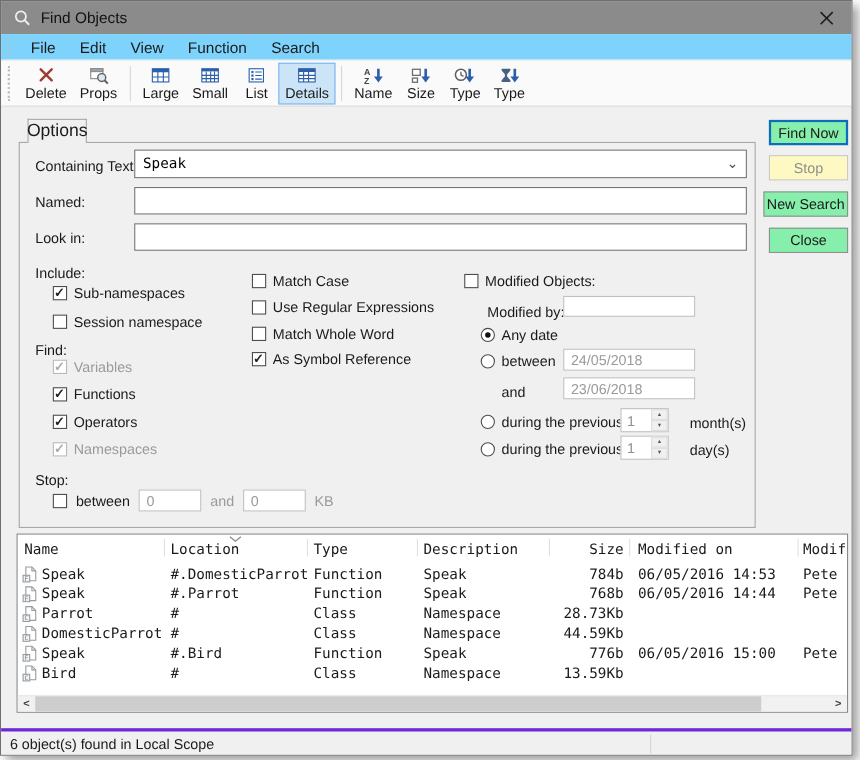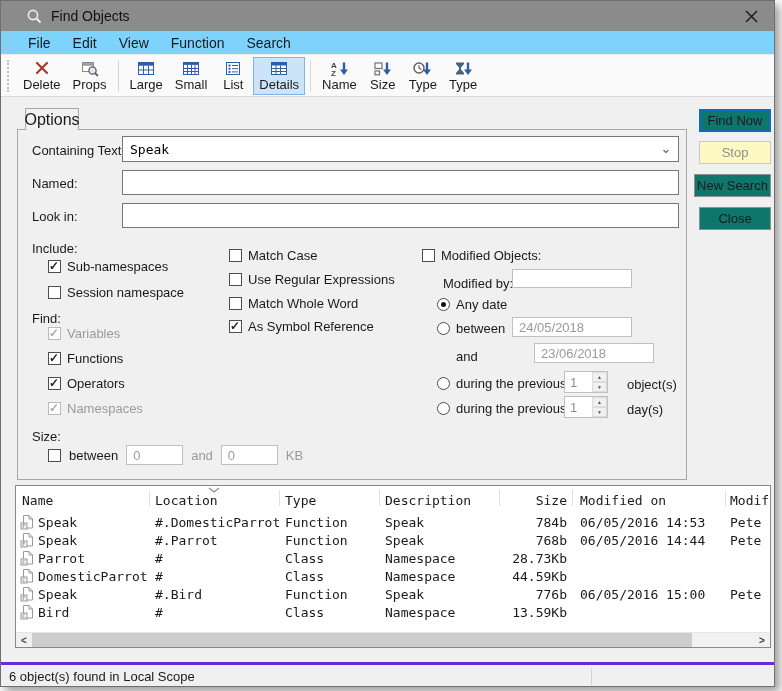--- a/index.html
+++ b/index.html
@@ -4,21 +4,21 @@
 <style>
   *{box-sizing:border-box;margin:0;padding:0}
   html,body{width:782px;height:691px;background:#ffffff;overflow:hidden}
   body{font-family:"Liberation Sans",sans-serif;position:relative;color:#1a1a1a}
 
   .window{position:absolute;left:0;top:0;width:775px;height:687px;border:1px solid #6f6f6f;
     background:#f0f0f0;box-shadow:5px 5px 9px rgba(0,0,0,.38)}
 
   
   .titlebar{position:absolute;left:0;top:0;right:0;height:30px;background:#8b8b8b;
-    display:flex;align-items:center;padding-left:25px}
+    display:flex;align-items:center;padding-left:11px}
   .titlebar .title{font-size:14px;color:#111;margin-left:8px}
   .close-btn{position:absolute;right:0;top:0;width:46px;height:30px;display:flex;align-items:center;justify-content:center;cursor:default}
 
   
   .menubar{position:absolute;left:0;top:30px;right:0;height:24px;background:#7dd3fc;
     border-bottom:1px solid #ececec;display:flex;align-items:center}
   .menu-item{font-size:14px;padding:0 11px}
   .gripper{border-left:2px dotted #bdbdbd;margin-left:6px;margin-right:8px}
   .gripper.menu{height:15px}
   .gripper.tool{height:32px}
@@ -57,21 +57,21 @@
   .dfield{position:absolute;border:1px solid #c0c0c0;background:#fff;color:#9a9a9a;font-size:13px;
     display:flex;align-items:center;padding:0 6px;overflow:hidden;white-space:nowrap}
   .size-row{position:absolute;left:30px;top:315px;display:flex;align-items:center;gap:8px;font-size:13px}
   .size-row .dfield{position:static;width:57px;height:20px;flex:none}
 
   .spin{position:absolute;width:44px;height:22px;border:1px solid #c0c0c0;background:#fff;display:flex}
   .spin .val{flex:1;color:#8f8f8f;font-size:13px;padding:3px 0 0 5px}
   .spin .sbtns{width:15px;display:flex;flex-direction:column}
   .spin .sbtn{flex:1;background:#f0f0f0;border:1px solid #dcdcdc;display:flex;align-items:center;justify-content:center;font-size:5px;color:#555}
 
-  .abtn{position:absolute;width:72px;height:23px;border:1px solid #8f8f8f;background:#0f766e;
+  .abtn{position:absolute;width:72px;height:23px;border:1px solid #8f8f8f;background:#86efac;
     font-size:13px;display:flex;align-items:center;justify-content:center}
   .abtn.default{border:2px solid #0f6cbd}
   .abtn.disabled{background:#fef9c3;border-color:#c9c9c9;color:#8f8f8f}
 
   
   .results{position:absolute;left:14px;top:387px;width:756px;height:163px;background:#fff;
     border:1px solid #83898f;font-family:"DejaVu Sans Mono",monospace;font-size:13px;overflow:hidden}
   .hcell{position:absolute;top:7px;white-space:pre;overflow:hidden}
   .hsep{position:absolute;top:4px;height:16px;border-left:1px solid #e0e0e0}
   .sortchev{position:absolute;left:192px;top:1px}
@@ -278,21 +278,21 @@
       </label>
       <label class="check-row" style="left:30px;top:246px">
         <span class="cb checked"></span>
         <span>Operators</span>
       </label>
       <label class="check-row disabled" style="left:30px;top:271px">
         <span class="cb checked"></span>
         <span>Namespaces</span>
       </label>
 
-      <span class="flabel" style="left:14px;top:299px">Size:</span>
+      <span class="flabel" style="left:14px;top:299px">Stop:</span>
       <div class="size-row">
         <span class="cb"></span>
         <span>between</span>
         <span class="dfield">0</span>
         <span class="gray">and</span>
         <span class="dfield">0</span>
         <span class="gray">KB</span>
       </div>
 
       <label class="check-row" style="left:211px;top:118px">
@@ -325,34 +325,34 @@
         <span>Any date</span>
       </label>
 
       <label class="check-row" style="left:419px;top:191px">
         <span class="radio"></span>
         <span>between</span>
       </label>
       <span class="dfield" style="left:494px;top:187px;width:120px;height:20px">24/05/2018</span>
 
       <span class="flabel" style="left:438px;top:219px">and</span>
-      <span class="dfield" style="left:516px;top:213px;width:120px;height:20px">23/06/2018</span>
+      <span class="dfield" style="left:494px;top:213px;width:120px;height:20px">23/06/2018</span>
 
       <label class="check-row" style="left:419px;top:246px">
         <span class="radio"></span>
         <span>during the previous</span>
       </label>
       <div class="spin" style="left:546px;top:241px">
         <span class="val">1</span>
         <span class="sbtns">
           <span class="sbtn">▲</span>
           <span class="sbtn">▼</span>
         </span>
       </div>
-      <span class="flabel" style="left:609px;top:247px">object(s)</span>
+      <span class="flabel" style="left:609px;top:247px">month(s)</span>
 
       <label class="check-row" style="left:419px;top:271px">
         <span class="radio"></span>
         <span>during the previous</span>
       </label>
       <div class="spin" style="left:546px;top:266px">
         <span class="val">1</span>
         <span class="sbtns">
           <span class="sbtn">▲</span>
           <span class="sbtn">▼</span>

